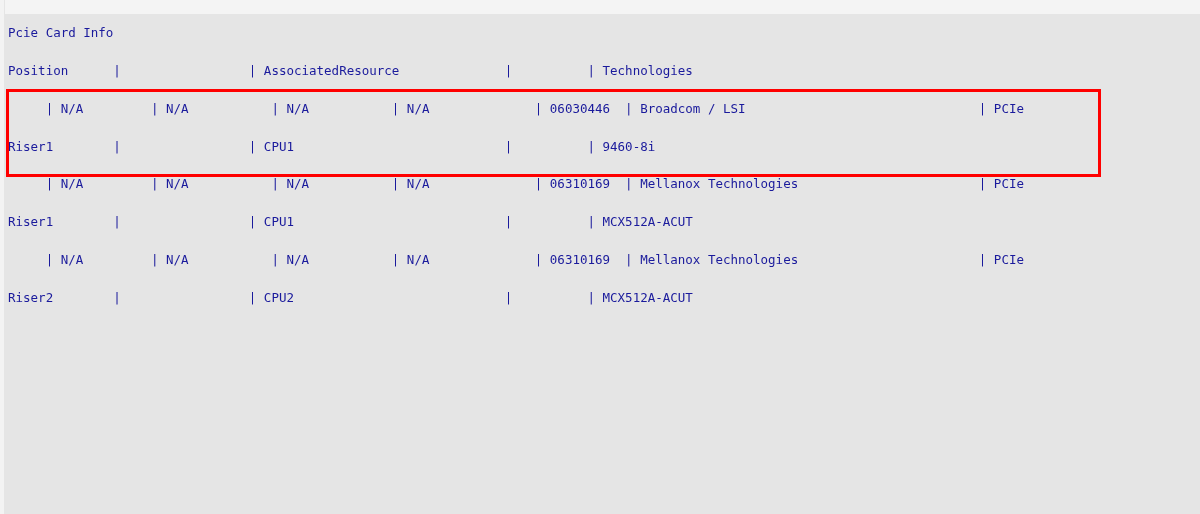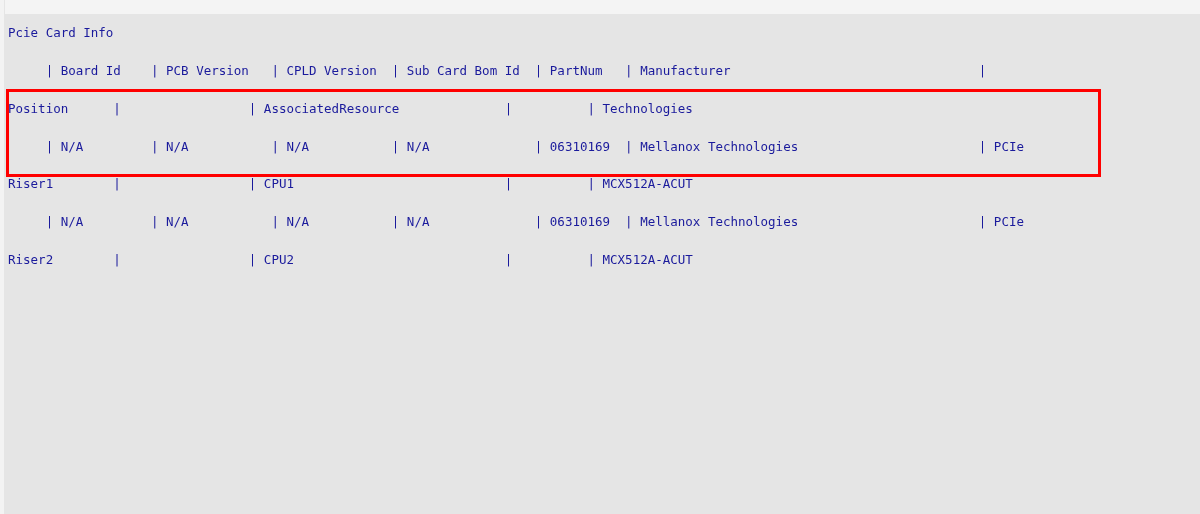--- a/index.html
+++ b/index.html
@@ -75,22 +75,23 @@
 </style>
 </head>
 <body>
 
 <div id="screen">
   <div class="topstrip"></div>
   <div class="gutter"></div>
 
   <div class="terminal">
     <div class="line">Pcie Card Info</div>
-    <div class="line">     | Board Id    | PCB Version   | CPLD Version  | Sub Card Bom Id  | PartNum   | Manufacturer                                 |</div>
     <div class="line">Position      |                 | AssociatedResource              |          | Technologies</div>
+    <div class="line">     | N/A         | N/A           | N/A           | N/A              | 06030446  | Broadcom / LSI                               | PCIe</div>
+    <div class="line">Riser1        |                 | CPU1                            |          | 9460-8i</div>
     <div class="line">     | N/A         | N/A           | N/A           | N/A              | 06310169  | Mellanox Technologies                        | PCIe</div>
     <div class="line">Riser1        |                 | CPU1                            |          | MCX512A-ACUT</div>
     <div class="line">     | N/A         | N/A           | N/A           | N/A              | 06310169  | Mellanox Technologies                        | PCIe</div>
     <div class="line">Riser2        |                 | CPU2                            |          | MCX512A-ACUT</div>
     
     
     
     
     
     

